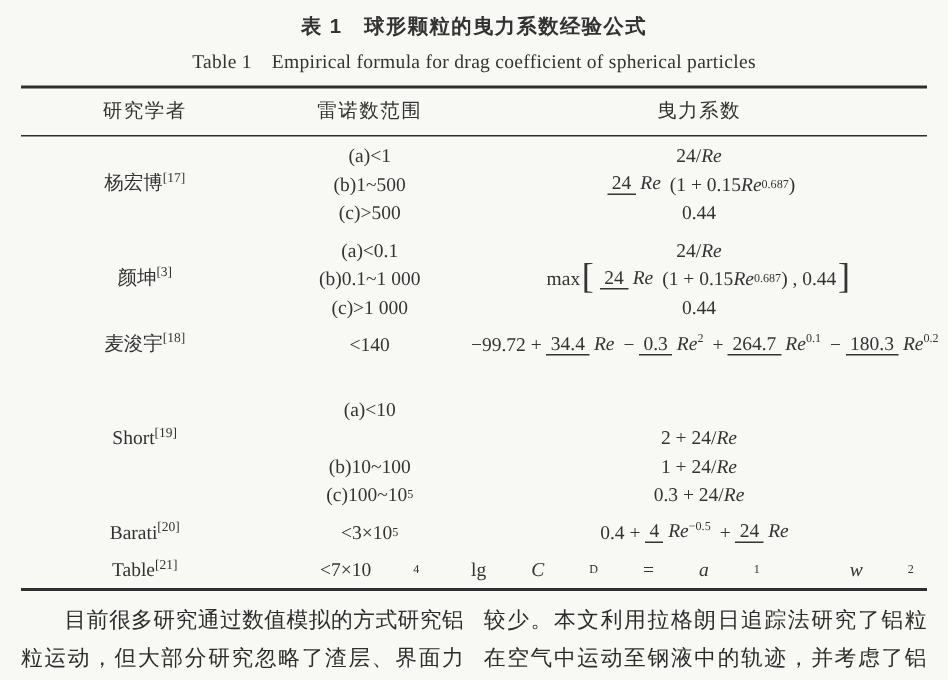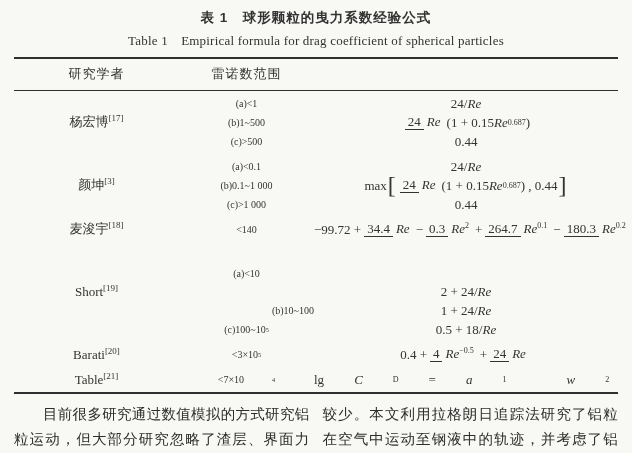--- a/index.html
+++ b/index.html
@@ -34,21 +34,21 @@
   .trow{
     display:grid;grid-template-columns:165px 135px 1fr;
     align-items:center;padding:3px 0;
   }
   .author-cell{
     grid-column:1;text-align:center;font-size:13px;
     align-self:center;white-space:nowrap;
   }
   .author-cell sup{font-size:9px;}
   .case-range{
-    grid-column:2;font-size:10px;
+    grid-column:2;font-size:13px;
     display:flex;align-items:center;justify-content:center;
     min-height:19px;
   }
   .case-formula{
     grid-column:3;font-size:13px;
     display:flex;align-items:center;justify-content:center;
     min-height:19px;white-space:nowrap;
   }
   sup{font-size:0.62em;}
   sub{font-size:0.62em;}
@@ -74,20 +74,21 @@
 
 <div class="doc">
 
   <div class="title-cn">表 1　球形颗粒的曳力系数经验公式</div>
   <div class="title-en">Table 1　Empirical formula for drag coefficient of spherical particles</div>
 
   <div class="table">
     <div class="thead">
       <div class="th">研究学者</div>
       <div class="th">雷诺数范围</div>
+      <div class="th">曳力系数</div>
     </div>
     <div class="tbody">
         <div class="trow">
           <div class="author-cell" style="grid-row: 1 / span 3;"><span>杨宏博</span><sup>[17]</sup></div>
           <div class="case-range" style="grid-row: 1;">
             <span>(a)&lt;1</span>
           </div>
           <div class="case-formula" style="grid-row: 1;">
             <span>24/</span>
             <span class="it">Re</span>
@@ -174,33 +175,33 @@
         </div>
         <div class="trow">
           <div class="author-cell" style="grid-row: 1 / span 3;"><span>Short</span><sup>[19]</sup></div>
           <div class="case-range" style="grid-row: 1;">
             <span>(a)&lt;10</span>
           </div>
           <div class="case-formula" style="grid-row: 1; margin-top: 37px;">
             <span>2 + 24/</span>
             <span class="it">Re</span>
           </div>
-          <div class="case-range" style="grid-row: 2; justify-content: flex-end;">
+          <div class="case-range" style="grid-row: 2;">
             <span>(b)10~100</span>
           </div>
           <div class="case-formula" style="grid-row: 2;">
             <span>1 + 24/</span>
             <span class="it">Re</span>
           </div>
           <div class="case-range" style="grid-row: 3;">
             <span>(c)100~10</span>
             <sup>5</sup>
           </div>
           <div class="case-formula" style="grid-row: 3;">
-            <span>0.5 + 18/</span>
+            <span>0.3 + 24/</span>
             <span class="it">Re</span>
           </div>
         </div>
         <div class="trow">
           <div class="author-cell" style="grid-row: 1 / span 1;"><span>Barati</span><sup>[20]</sup></div>
           <div class="case-range" style="grid-row: 1;">
             <span>&lt;3×10</span>
             <sup>5</sup>
           </div>
           <div class="case-formula" style="grid-row: 1;">

